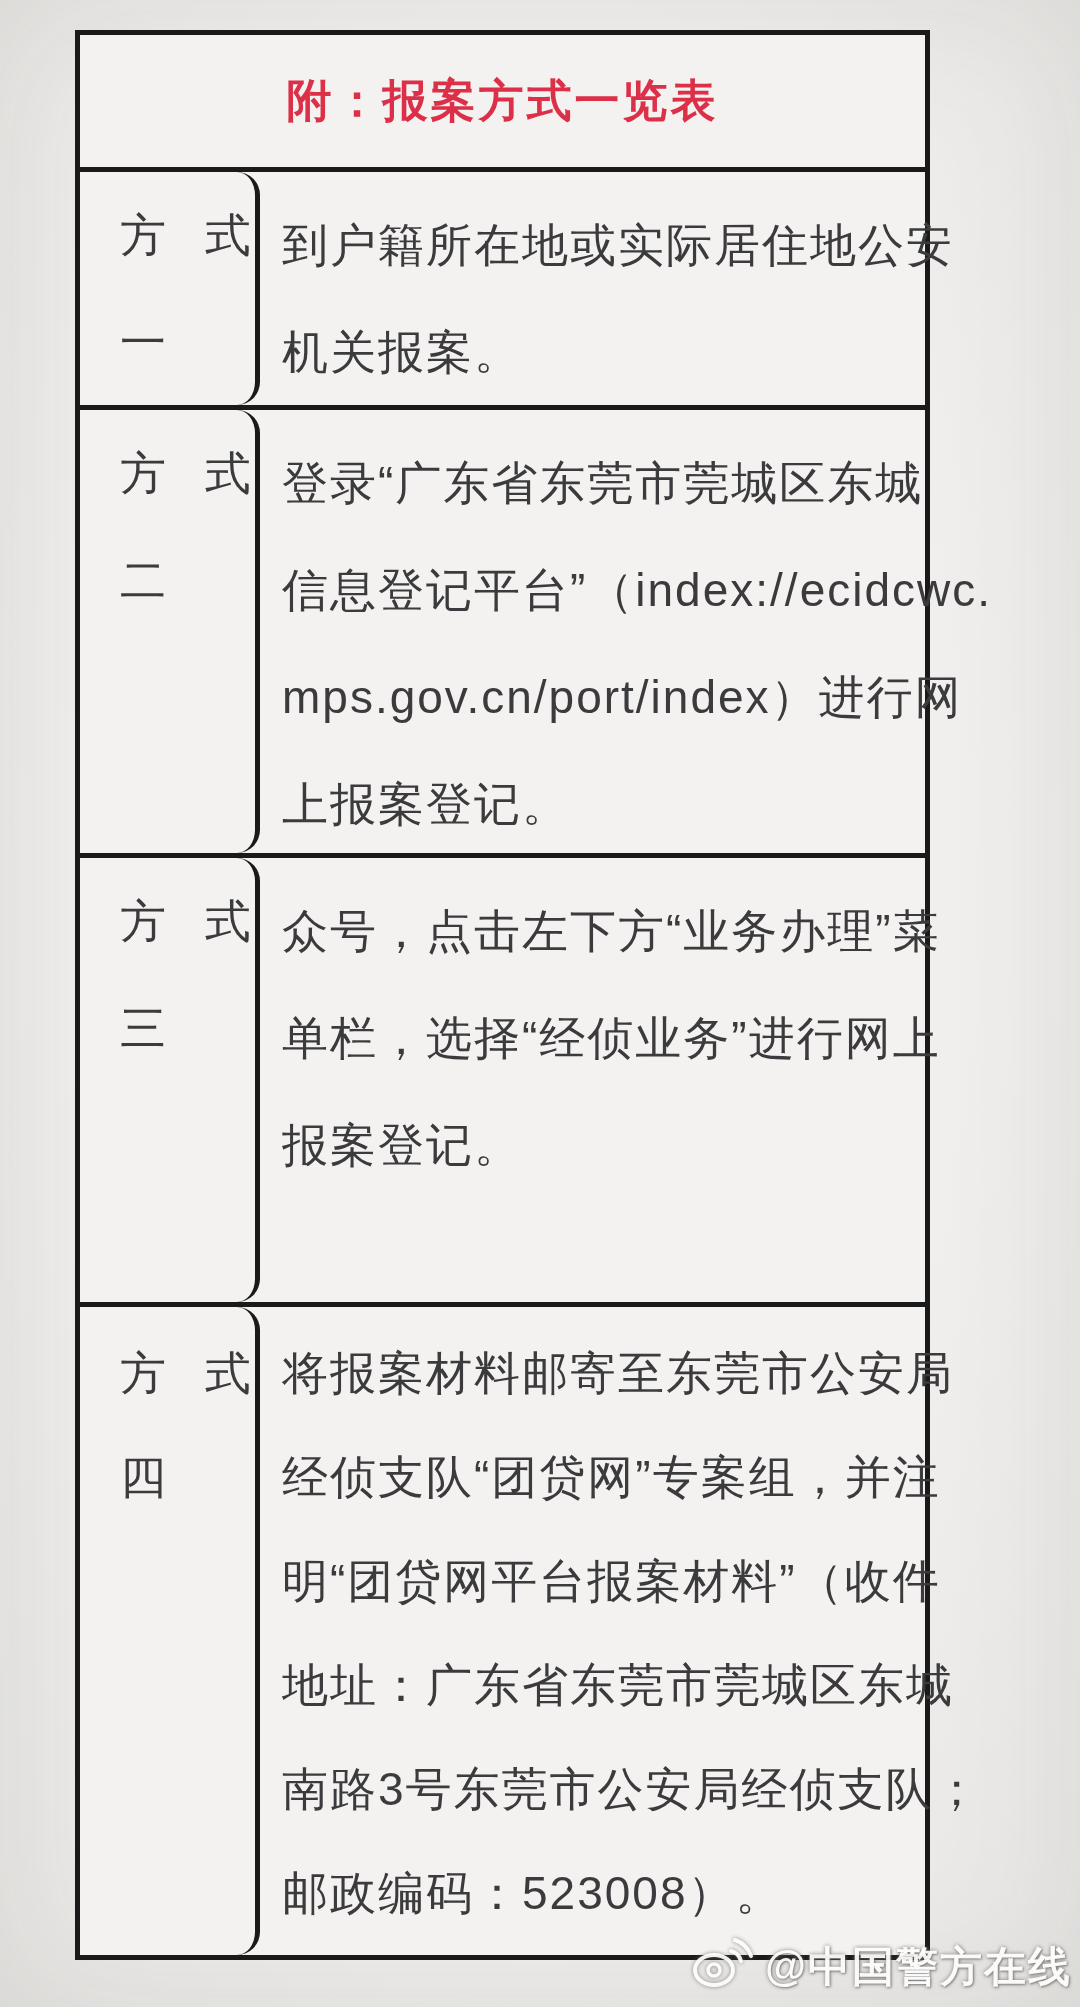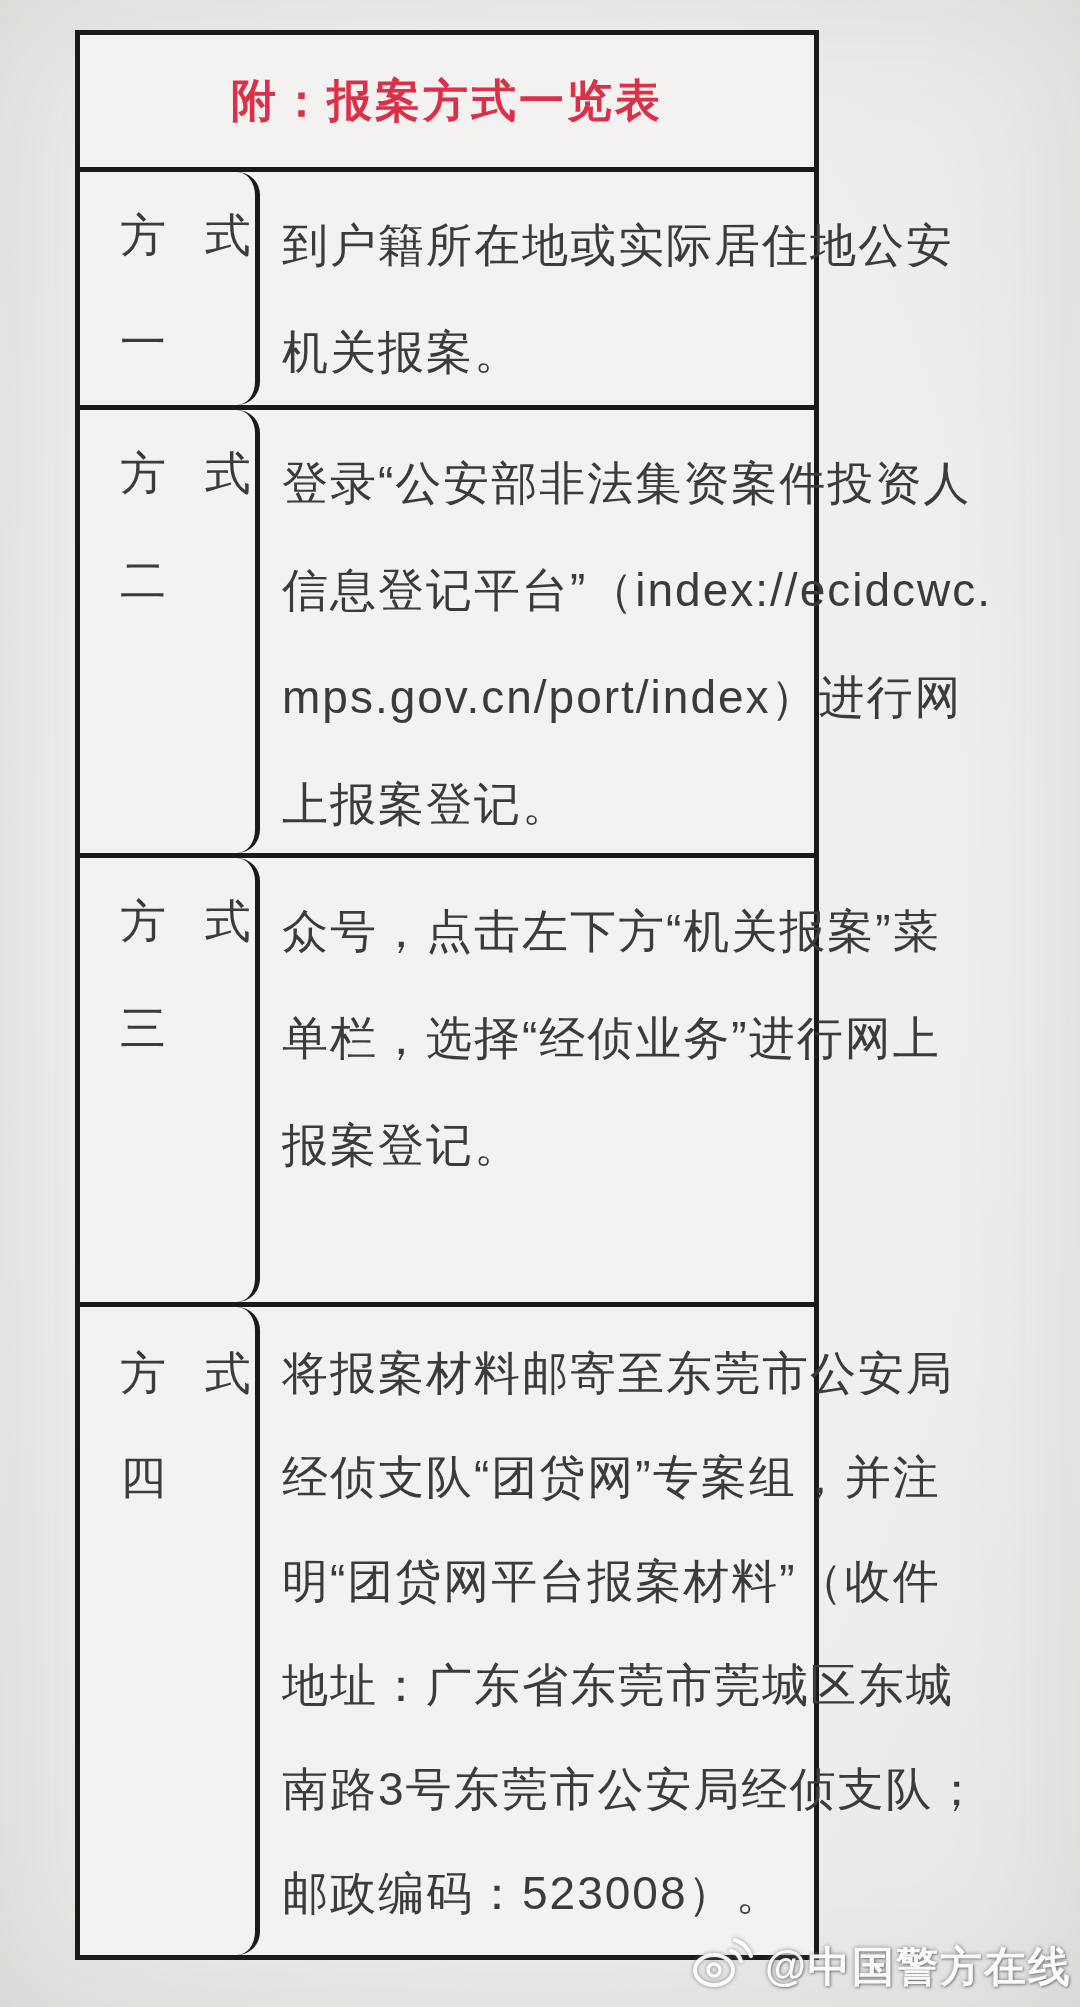--- a/index.html
+++ b/index.html
@@ -7,21 +7,21 @@
     width:1080px;height:2007px;
     font-family:"Liberation Sans","DejaVu Sans",sans-serif;
     overflow:hidden;
   }
   .photo{
     position:relative;width:1080px;height:2007px;
     background:radial-gradient(ellipse at 50% 45%, #f0efed 55%, #e7e5e3 100%);
     box-shadow:inset 0 0 140px rgba(90,85,80,.10);
   }
   .table{
-    position:absolute;left:75px;top:30px;width:744px;
+    position:absolute;left:75px;top:30px;width:855px;
     background:#f3f2f0;
     border:5px solid #1a1a1a;
     box-sizing:border-box;
   }
   .trow{display:flex;border-top:5px solid #1a1a1a;box-sizing:border-box;}
   .thead{
     border-top:none;height:132px;
     display:flex;align-items:center;justify-content:center;
   }
   .title{
@@ -73,34 +73,34 @@
         <div class="cline">机关报案。</div>
       </div>
     </div>
 
     <div class="trow r2">
       <div class="labelcell">
         <div class="lline">方 式</div>
         <div class="lline">二</div>
       </div>
       <div class="contentcell">
-        <div class="cline">登录“公安部非法集资案件投资人</div>
+        <div class="cline">登录“广东省东莞市莞城区东城</div>
         <div class="cline">信息登记平台”（index://ecidcwc.</div>
         <div class="cline">mps.gov.cn/port/index）进行网</div>
         <div class="cline">上报案登记。</div>
       </div>
     </div>
 
     <div class="trow r3">
       <div class="labelcell">
         <div class="lline">方 式</div>
         <div class="lline">三</div>
       </div>
       <div class="contentcell">
-        <div class="cline">众号，点击左下方“机关报案”菜</div>
+        <div class="cline">众号，点击左下方“业务办理”菜</div>
         <div class="cline">单栏，选择“经侦业务”进行网上</div>
         <div class="cline">报案登记。</div>
       </div>
     </div>
 
     <div class="trow r4">
       <div class="labelcell">
         <div class="lline">方 式</div>
         <div class="lline">四</div>
       </div>

